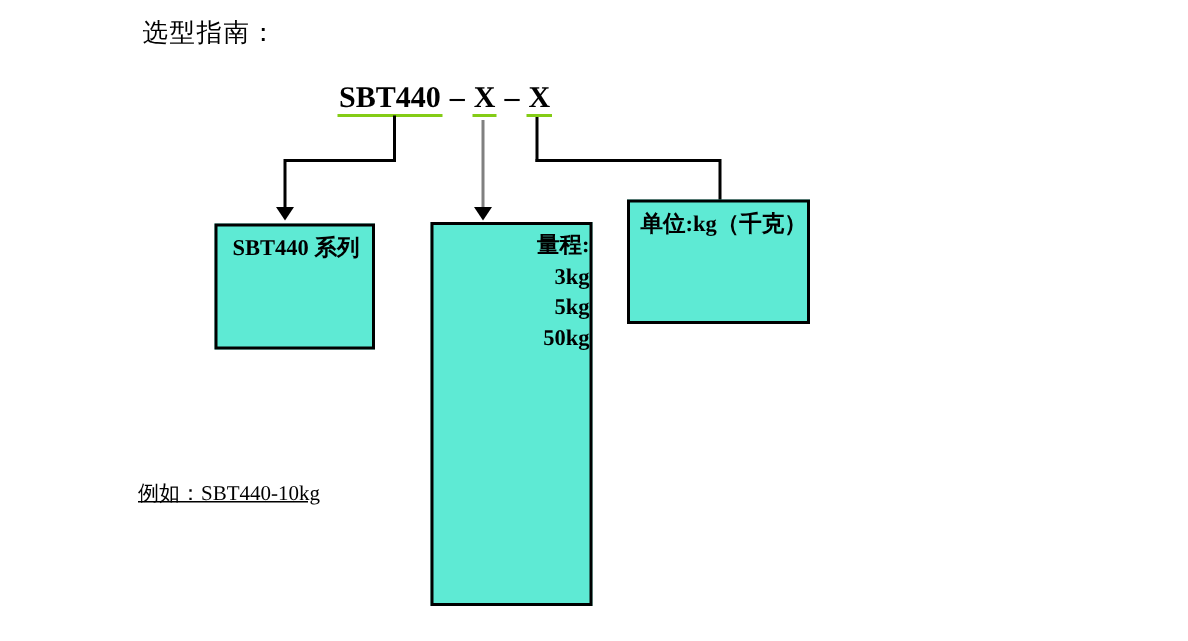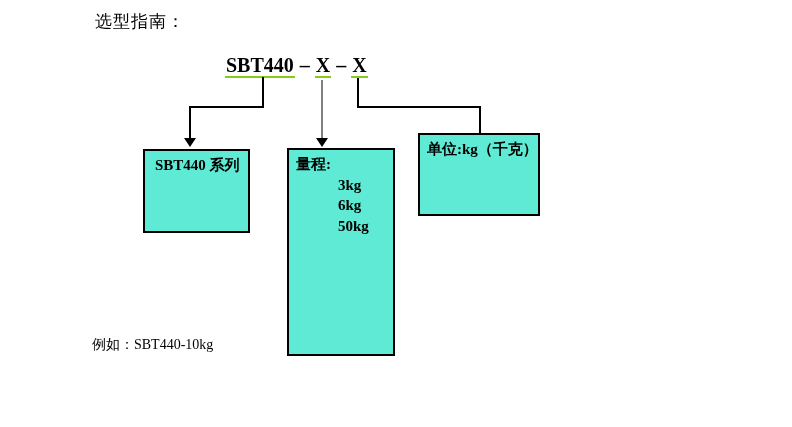--- a/index.html
+++ b/index.html
@@ -58,40 +58,42 @@
     font-weight: bold;
     font-size: 15px;
   }
   .box-series {
     left: 143px; top: 149px;
     width: 107px; height: 84px;
     padding: 5px 0 0 10px;
   }
   .box-range {
     left: 287px; top: 148px;
-    width: 108px; height: 208px;
+    width: 108px; height: 256px;
     padding: 4px 0 0 7px;
+    text-align: right;
   }
   .box-unit {
     left: 418px; top: 133px;
     width: 122px; height: 83px;
     padding: 5px 0 0 7px;
   }
   .range-label { line-height: 20.5px; }
   .range-item {
     margin-left: 42px;
     line-height: 20.5px;
     font-weight: bold;
   }
   .example {
     position: absolute;
     left: 92px;
-    top: 336px;
+    top: 320px;
     font-size: 14px;
     white-space: nowrap;
+    text-decoration: underline;
   }
 </style>
 </head>
 <body>
 
 <div class="canvas">
 
   <div class="page-title">选型指南：</div>
 
   <div class="formula">
@@ -112,21 +114,21 @@
   <div class="arrowhead" style="left:474px; top:138px;"></div>
 
   <div class="box box-series">
     <div>SBT440 系列</div>
   </div>
 
   <div class="box box-range">
     <div class="range-label">量程:</div>
     <div>
         <div class="range-item">3kg</div>
-        <div class="range-item">6kg</div>
+        <div class="range-item">5kg</div>
         <div class="range-item">50kg</div>
       </div>
   </div>
 
   <div class="box box-unit">
     <div>单位:kg（千克）</div>
   </div>
 
   <div class="example">
     <span>例如：</span><span>SBT440-10kg</span>

